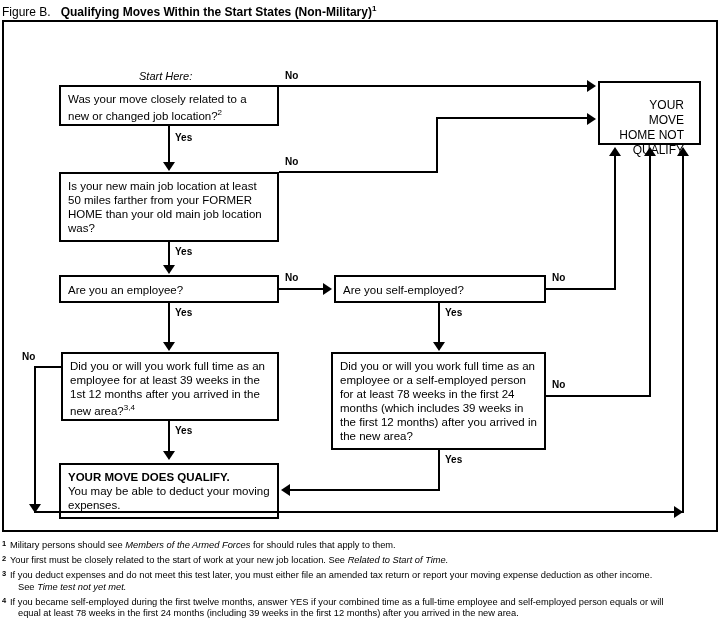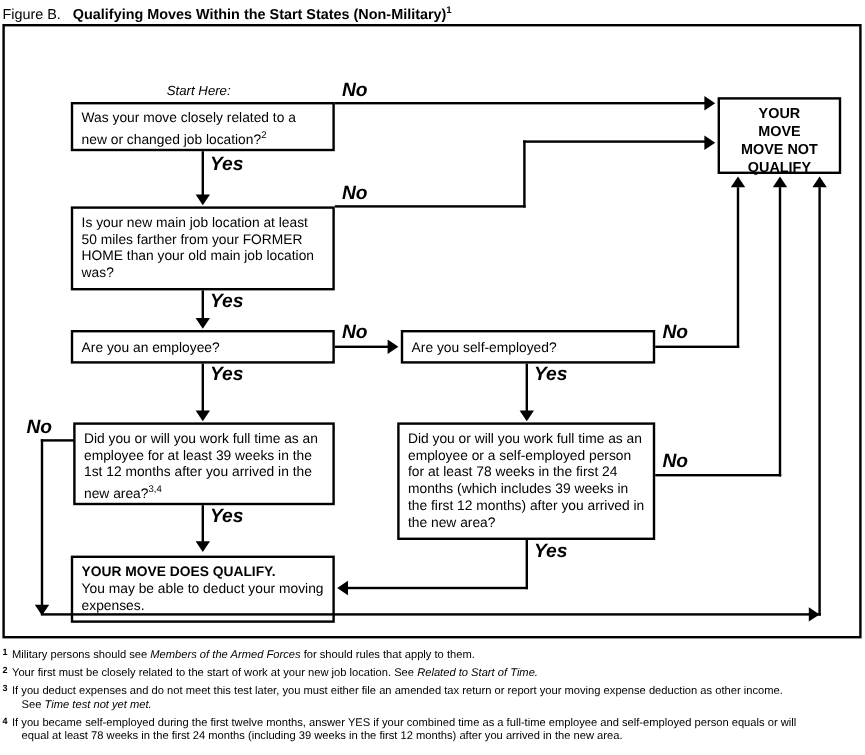--- a/index.html
+++ b/index.html
@@ -22,22 +22,22 @@
     border:2px solid #000;box-sizing:border-box;background:#fff;
   }
 
   
   .box{
     position:absolute;border:2px solid #000;background:#fff;box-sizing:border-box;
     font-size:11.5px;line-height:14px;
   }
   .box .txt{padding:5px 7px 0 7px;display:block;}
   .box.center .txt{
-    padding:4px;display:flex;flex-direction:column;align-items:center;
-    justify-content:center;height:100%;font-weight:bold;font-size:12px;
+    padding:15px;display:flex;flex-direction:column;align-items:flex-end;
+    justify-content:center;height:100%;font-weight:normal;font-size:12px;
     line-height:15px;text-align:center;
   }
   .box sup{font-size:8px;vertical-align:super;}
 
   .b1{left:55px;top:63px;width:220px;height:41px;}
   .b2{left:55px;top:150px;width:220px;height:70px;}
   .b3{left:55px;top:253px;width:220px;height:28px;}
   .b3 .txt{padding-top:6px;}
   .b4{left:330px;top:253px;width:212px;height:28px;}
   .b4 .txt{padding-top:6px;}
@@ -52,21 +52,21 @@
   .hl{height:2px;}
   .vl{width:2px;}
 
   .arr{position:absolute;width:0;height:0;}
   .arr-d{border-left:6px solid transparent;border-right:6px solid transparent;border-top:9px solid #000;}
   .arr-u{border-left:6px solid transparent;border-right:6px solid transparent;border-bottom:9px solid #000;}
   .arr-r{border-top:6px solid transparent;border-bottom:6px solid transparent;border-left:9px solid #000;}
   .arr-l{border-top:6px solid transparent;border-bottom:6px solid transparent;border-right:9px solid #000;}
 
   .lbl{
-    position:absolute;font-size:16px;font-style:italic;font-weight:bold;
+    position:absolute;font-size:10px;font-weight:bold;
     white-space:nowrap;line-height:12px;
   }
   .start-here{
     position:absolute;left:135px;top:48px;font-size:11px;font-style:italic;
     font-weight:normal;white-space:nowrap;
   }
 
   
   .notes{
     position:absolute;left:2px;top:540px;width:717px;
@@ -118,21 +118,21 @@
     <span class="txt">
       <span class="title-line">YOUR MOVE DOES QUALIFY.</span>
       <span>You may be able to deduct your moving expenses.</span>
     </span>
   </div>
 
   <div class="box center bnq">
     <span class="txt">
       <span>YOUR</span>
       <span>MOVE</span>
-      <span>MOVE NOT</span>
+      <span>HOME NOT</span>
       <span>QUALIFY</span>
     </span>
   </div>
 
   <div class="ln hl" style="left:275px;top:63px;width:310px;"></div>
   <div class="arr arr-r" style="left:583px;top:58px;"></div>
   <div class="lbl" style="left:281px;top:48px;">No</div>
 
   <div class="ln vl" style="left:164px;top:104px;height:37px;"></div>
   <div class="arr arr-d" style="left:159px;top:140px;"></div>

